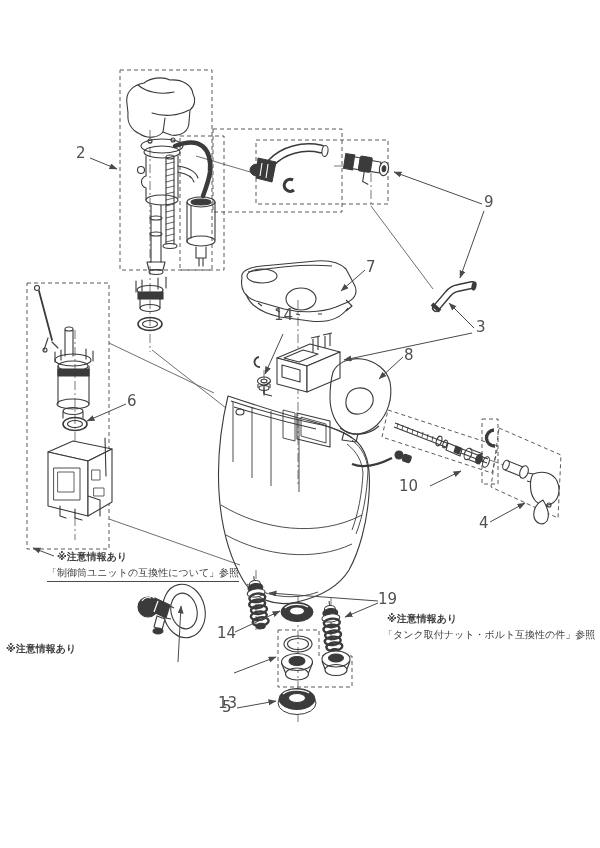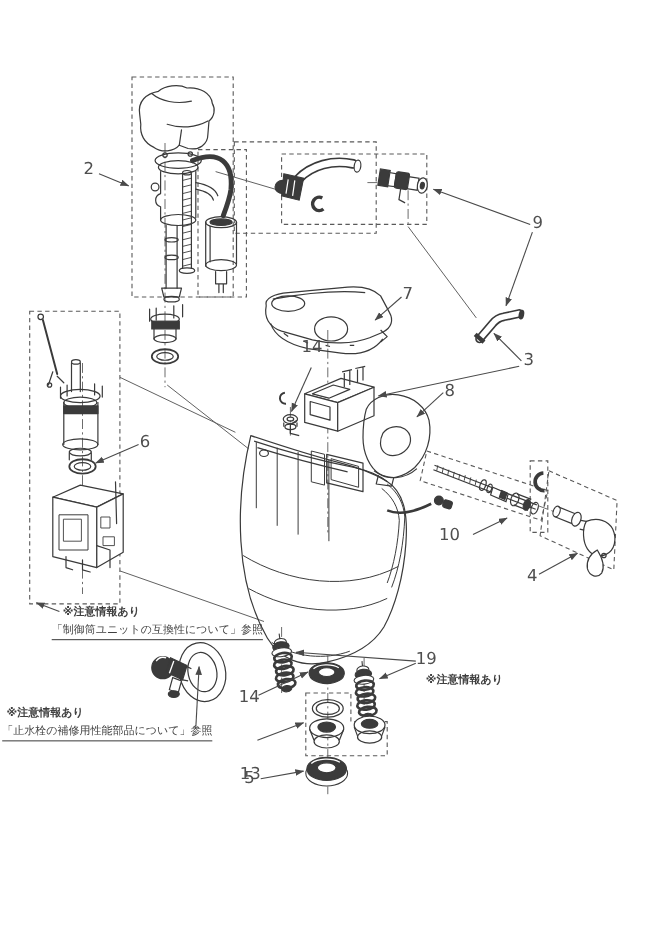--- a/index.html
+++ b/index.html
@@ -379,19 +379,19 @@
   <div class="plabel" style="left:479px;top:516px">4</div>
   <div class="plabel" style="left:217px;top:626px">14</div>
   <div class="plabel" style="left:378px;top:592px">19</div>
   <div class="plabel" style="left:218px;top:696px">13</div>
   <div class="plabel" style="left:222px;top:700px">5</div>
 
   <div class="note u ind10" style="left:47px;top:549px">
     <span class="l1">※注意情報あり</span><span class="l2">「制御筒ユニットの互換性について」参照</span>
   </div>
   <div class="note u ind4" style="left:2px;top:641px">
-    <span class="l1">※注意情報あり</span><span class="l2">「止水栓の補修用性能部品について」参照</span>
+    <span class="l1">※注意情報あり</span>
   </div>
   <div class="note ind4" style="left:383px;top:611px">
-    <span class="l1">※注意情報あり</span>
+    <span class="l1">※注意情報あり</span><span class="l2">「タンク取付ナット・ボルト互換性の件」参照</span>
   </div>
 
 </div>
 
 </body></html>

